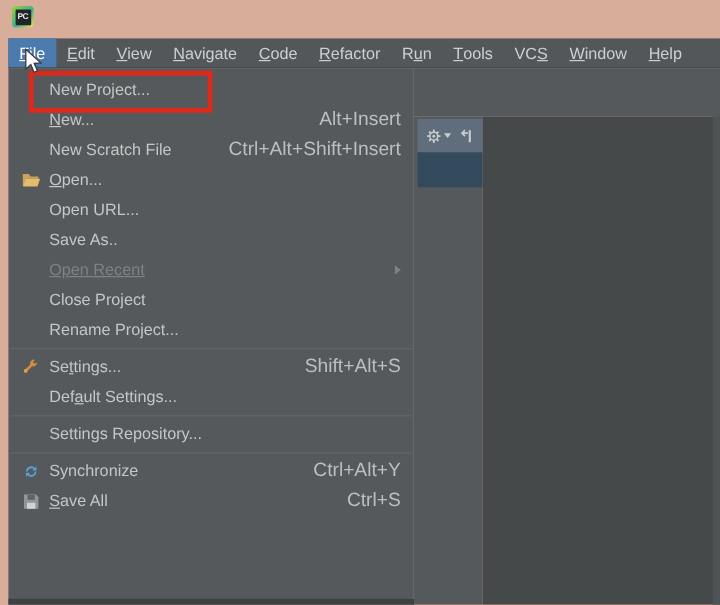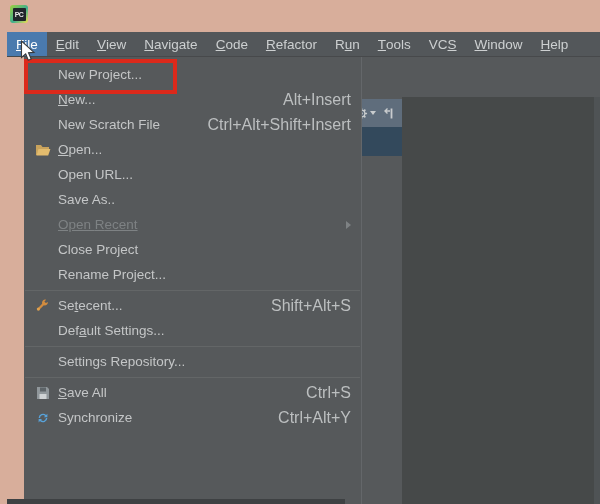--- a/index.html
+++ b/index.html
@@ -46,21 +46,21 @@
     display:flex; align-items:center; justify-content:space-evenly;
   }
   #selected-row     { left:348px; top:127px; width:54px; height:29px; background:#33495c; z-index:2; }
   .caret-down {
     width:0; height:0; border-left:3.5px solid transparent; border-right:3.5px solid transparent;
     border-top:4px solid #c9ccce; margin-left:2px;
   }
 
   
   #dropdown {
-    left:24px; top:57px; width:338px; height:447px;
+    left:7px; top:57px; width:338px; height:447px;
     background:#56595b; border-right:1px solid #64676a;
     padding-top:5px; z-index:5;
     color:#c4c6c7; font-size:13.5px;
   }
   .mi { height:25px; display:flex; align-items:center; padding:0 10px 0 6px; white-space:nowrap; cursor:default; }
   .mi .gut { width:25px; flex:none; display:flex; align-items:center; justify-content:center; }
   .mi .lbl { margin-left:3px; }
   .mi .sc  { margin-left:auto; color:#bcbfc0; font-size:16px; }
   .mi.disabled { color:#7e8284;text-decoration:underline; }
   .sep { height:1px; background:#636667; margin:2.5px 1px; }
@@ -244,69 +244,69 @@
 
   <div class="mi">
     <span class="gut">
         <span>
       <svg width="15" height="15" viewBox="0 0 16 16">
         <path d="M13.8 4.2 a3.4 3.4 0 0 1 -4.4 3.5 L4.6 12.5 3 10.9 7.6 6.1 a3.4 3.4 0 0 1 4.3-4.2 L10 3.8 l1.6 1.6 z" fill="#d28c3f"></path>
         <circle cx="3.6" cy="11.8" r="1.7" fill="#e0a14e"></circle>
       </svg>
     </span>
       </span>
-    <span class="lbl"><span>Se</span><u>t</u><span>ecent...</span></span>
+    <span class="lbl"><span>Se</span><u>t</u><span>tings...</span></span>
     <span class="sc">Shift+Alt+S</span>
   </div>
 
   <div class="mi">
     <span class="gut"></span>
     <span class="lbl"><span>Def</span><u>a</u><span>ult Settings...</span></span>
     <span class="sc"></span>
   </div>
 
   <div class="sep"></div>
 
 
 
   <div class="mi">
     <span class="gut"></span>
     <span class="lbl"><span>Settings Repository...</span><u></u><span></span></span>
     <span class="sc"></span>
   </div>
 
   <div class="sep"></div>
+
+  <div class="mi">
+    <span class="gut">
+        <span>
+      <svg width="14" height="14" viewBox="0 0 16 16">
+        <path d="M13 8 a5 5 0 0 1 -8.5 3.5 L3 13 V9 h4 L5.6 10.4 A3.5 3.5 0 0 0 11.4 8 z" fill="#58a2d8"></path>
+        <path d="M3 8 a5 5 0 0 1 8.5 -3.5 L13 3 v4 H9 l1.4 -1.4 A3.5 3.5 0 0 0 4.6 8 z" fill="#58a2d8"></path>
+      </svg>
+    </span>
+      </span>
+    <span class="lbl"><span>Synchronize</span><u></u><span></span></span>
+    <span class="sc">Ctrl+Alt+Y</span>
+  </div>
 
   <div class="mi">
     <span class="gut">
         <span>
       <svg width="14" height="14" viewBox="0 0 14 14">
         <path d="M1 1 h10 l2 2 v10 H1 z" fill="#90979b"></path>
         <rect x="3.5" y="8" width="7" height="5" fill="#cfd3d5"></rect>
         <rect x="4" y="1.5" width="6" height="4" fill="#5d6468"></rect>
       </svg>
     </span>
       </span>
     <span class="lbl"><span></span><u>S</u><span>ave All</span></span>
     <span class="sc">Ctrl+S</span>
   </div>
 
-  <div class="mi">
-    <span class="gut">
-        <span>
-      <svg width="14" height="14" viewBox="0 0 16 16">
-        <path d="M13 8 a5 5 0 0 1 -8.5 3.5 L3 13 V9 h4 L5.6 10.4 A3.5 3.5 0 0 0 11.4 8 z" fill="#58a2d8"></path>
-        <path d="M3 8 a5 5 0 0 1 8.5 -3.5 L13 3 v4 H9 l1.4 -1.4 A3.5 3.5 0 0 0 4.6 8 z" fill="#58a2d8"></path>
-      </svg>
-    </span>
-      </span>
-    <span class="lbl"><span>Synchronize</span><u></u><span></span></span>
-    <span class="sc">Ctrl+Alt+Y</span>
-  </div>
-
 
 </div>
 
 <div id="menu-bottom-strip" class="abs"></div>
 
 <div id="highlight-box" class="abs"></div>
 
 <div id="cursor" class="abs">
   <svg width="16" height="23" viewBox="0 0 16 23">
     <path d="M1.5 1 L1.5 17.5 L5.7 13.8 L8.3 20.2 L11.2 19 L8.5 12.7 L14 12.4 Z" fill="#ffffff" stroke="#3a3a3a" stroke-width="1.1"></path>

